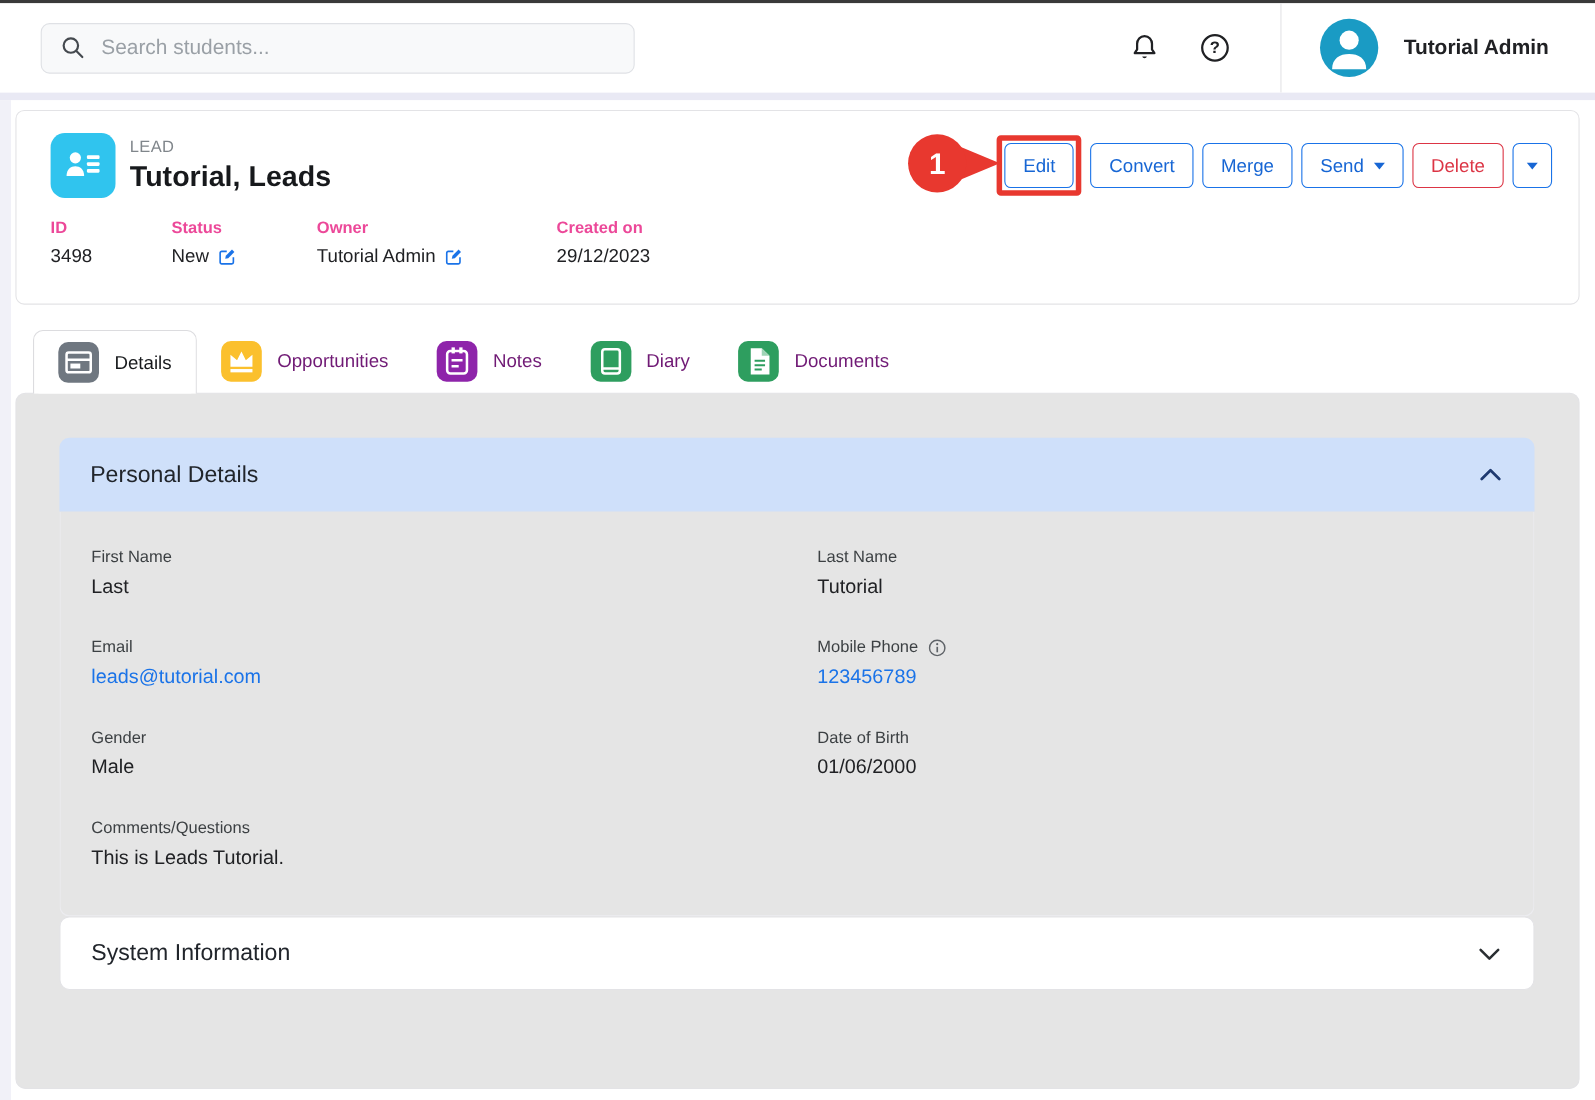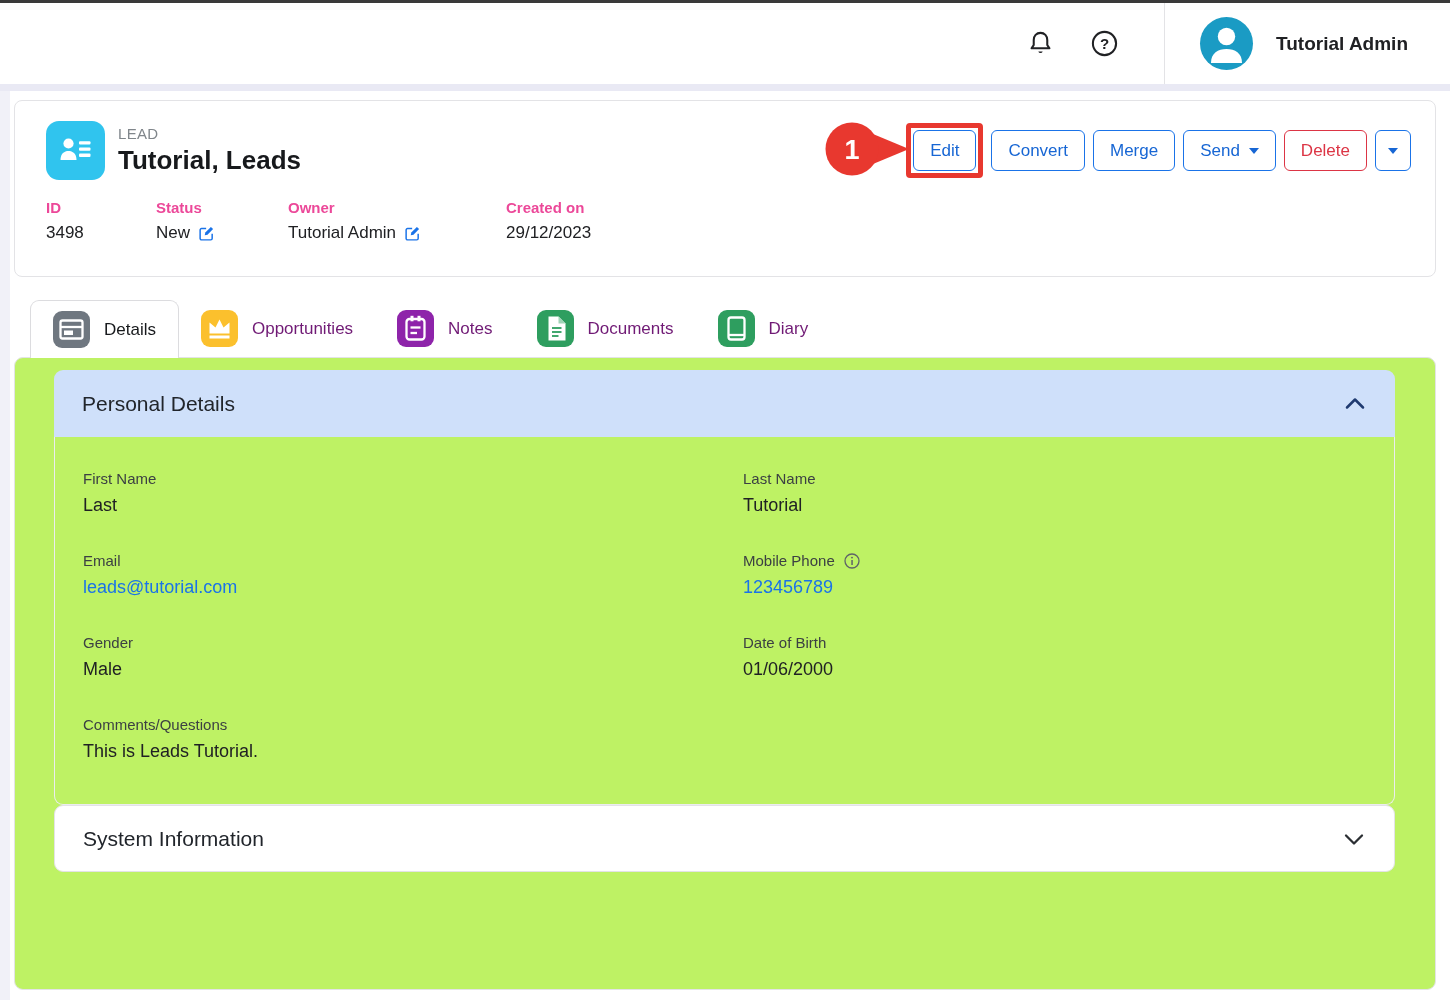--- a/index.html
+++ b/index.html
@@ -86,22 +86,22 @@
   }
   .tab.active .tab-label { color: #17191c; }
   .tab-icon { width: 37px; height: 37px; border-radius: 9px; display: flex; align-items: center; justify-content: center; flex: 0 0 auto; }
   .ti-gray { background: #6f7780; }
   .ti-yellow { background: #fbc02d; }
   .ti-purple { background: #8e24aa; }
   .ti-green { background: #2e9e5f; }
 
   
   .main-card {
-    margin: 0 14px; background: #bef264; border: 1px solid #e3e3e6; border-radius: 9px;
-    height: 633px; position: relative; z-index: 1; padding: 12px 40px 0 39px;
+    margin: 0 14px; background: #e5e5e5; border: 1px solid #e3e3e6; border-radius: 9px;
+    height: 633px; position: relative; z-index: 1; padding: 40px 40px 0 39px;
   }
   .panel { }
   .panel-header {
     height: 67px; background: #cfe0fa; border-radius: 9px 9px 0 0;
     display: flex; align-items: center; padding: 0 28px; cursor: pointer;
   }
   .panel-title { font-size: 21px; color: #21252b; }
   .panel-chevron { margin-left: auto; display: flex; }
   .panel-body {
     border: 1px solid #ececf0; border-top: none; border-radius: 0 0 9px 9px;
@@ -116,20 +116,29 @@
     border: 1px solid #e3e3e6; border-radius: 9px; height: 67px;
     display: flex; align-items: center; padding: 0 28px; cursor: pointer; background: #fff;
   }
 </style>
 </head>
 <body>
 
 <div class="top-black-strip"></div>
 
 <div class="topbar">
+  <div class="search-box">
+    <span style="display:flex;">
+      <svg width="25" height="25" viewBox="0 0 24 24">
+          <circle cx="10" cy="10" r="6.3" fill="none" stroke="#454a4f" stroke-width="1.9"></circle>
+          <line x1="14.8" y1="14.8" x2="20" y2="20" stroke="#454a4f" stroke-width="1.9" stroke-linecap="round"></line>
+        </svg>
+    </span>
+    <input type="text" placeholder="Search students..." style="">
+  </div>
   <div class="topbar-right">
     <div class="icon-btn bell-wrap">
       <span style="display:flex;">
         <svg width="29" height="29" viewBox="0 0 24 24">
             <path d="M12 3.2 C8.6 3.2 6.4 5.8 6.4 9 v4.2 L4.6 16 h14.8 l-1.8 -2.8 V9 c0 -3.2 -2.2 -5.8 -5.6 -5.8 z" fill="none" stroke="#202124" stroke-width="1.7" stroke-linejoin="round"></path>
             <path d="M10.2 18.6 a1.9 1.9 0 0 0 3.6 0 z" fill="#202124"></path>
           </svg>
       </span>
     </div>
     <div class="icon-btn help-wrap">
@@ -259,37 +268,37 @@
           <rect x="20.5" y="5.8" width="3" height="5.5" fill="#fff"></rect>
           <line x1="13.5" y1="17.5" x2="23.5" y2="17.5" stroke="#fff" stroke-width="2.3"></line>
           <line x1="13.5" y1="23" x2="20" y2="23" stroke="#fff" stroke-width="2.3"></line>
         </svg>
     </span>
     <span class="tab-label">Notes</span>
   </div>
   <div class="tab">
     <span class="tab-icon ti-green">
       <svg width="37" height="37" viewBox="0 0 37 37">
+          <rect x="10.5" y="7.5" width="16" height="22" rx="2.5" fill="none" stroke="#fff" stroke-width="2.3"></rect>
+          <line x1="10.5" y1="25" x2="26.5" y2="25" stroke="#fff" stroke-width="2.3"></line>
+        </svg>
+    </span>
+    <span class="tab-label">Diary</span>
+  </div>
+  <div class="tab">
+    <span class="tab-icon ti-green">
+      <svg width="37" height="37" viewBox="0 0 37 37">
           <path d="M11.5 6.5 h10 l7 7 v17 h-17 z" fill="#fff"></path>
           <path d="M21.5 6.5 l7 7 h-7 z" fill="#9fd4b6"></path>
           <line x1="15" y1="18" x2="24.5" y2="18" stroke="#2e9e5f" stroke-width="1.8"></line>
           <line x1="15" y1="22" x2="24.5" y2="22" stroke="#2e9e5f" stroke-width="1.8"></line>
           <line x1="15" y1="26" x2="21.5" y2="26" stroke="#2e9e5f" stroke-width="1.8"></line>
         </svg>
     </span>
     <span class="tab-label">Documents</span>
-  </div>
-  <div class="tab">
-    <span class="tab-icon ti-green">
-      <svg width="37" height="37" viewBox="0 0 37 37">
-          <rect x="10.5" y="7.5" width="16" height="22" rx="2.5" fill="none" stroke="#fff" stroke-width="2.3"></rect>
-          <line x1="10.5" y1="25" x2="26.5" y2="25" stroke="#fff" stroke-width="2.3"></line>
-        </svg>
-    </span>
-    <span class="tab-label">Diary</span>
   </div>
 </div>
 
 <div class="main-card">
 
   <div class="panel">
     <div class="panel-header">
       <span class="panel-title">Personal Details</span>
       <span class="panel-chevron">
         <svg width="24" height="22" viewBox="0 0 24 22">

